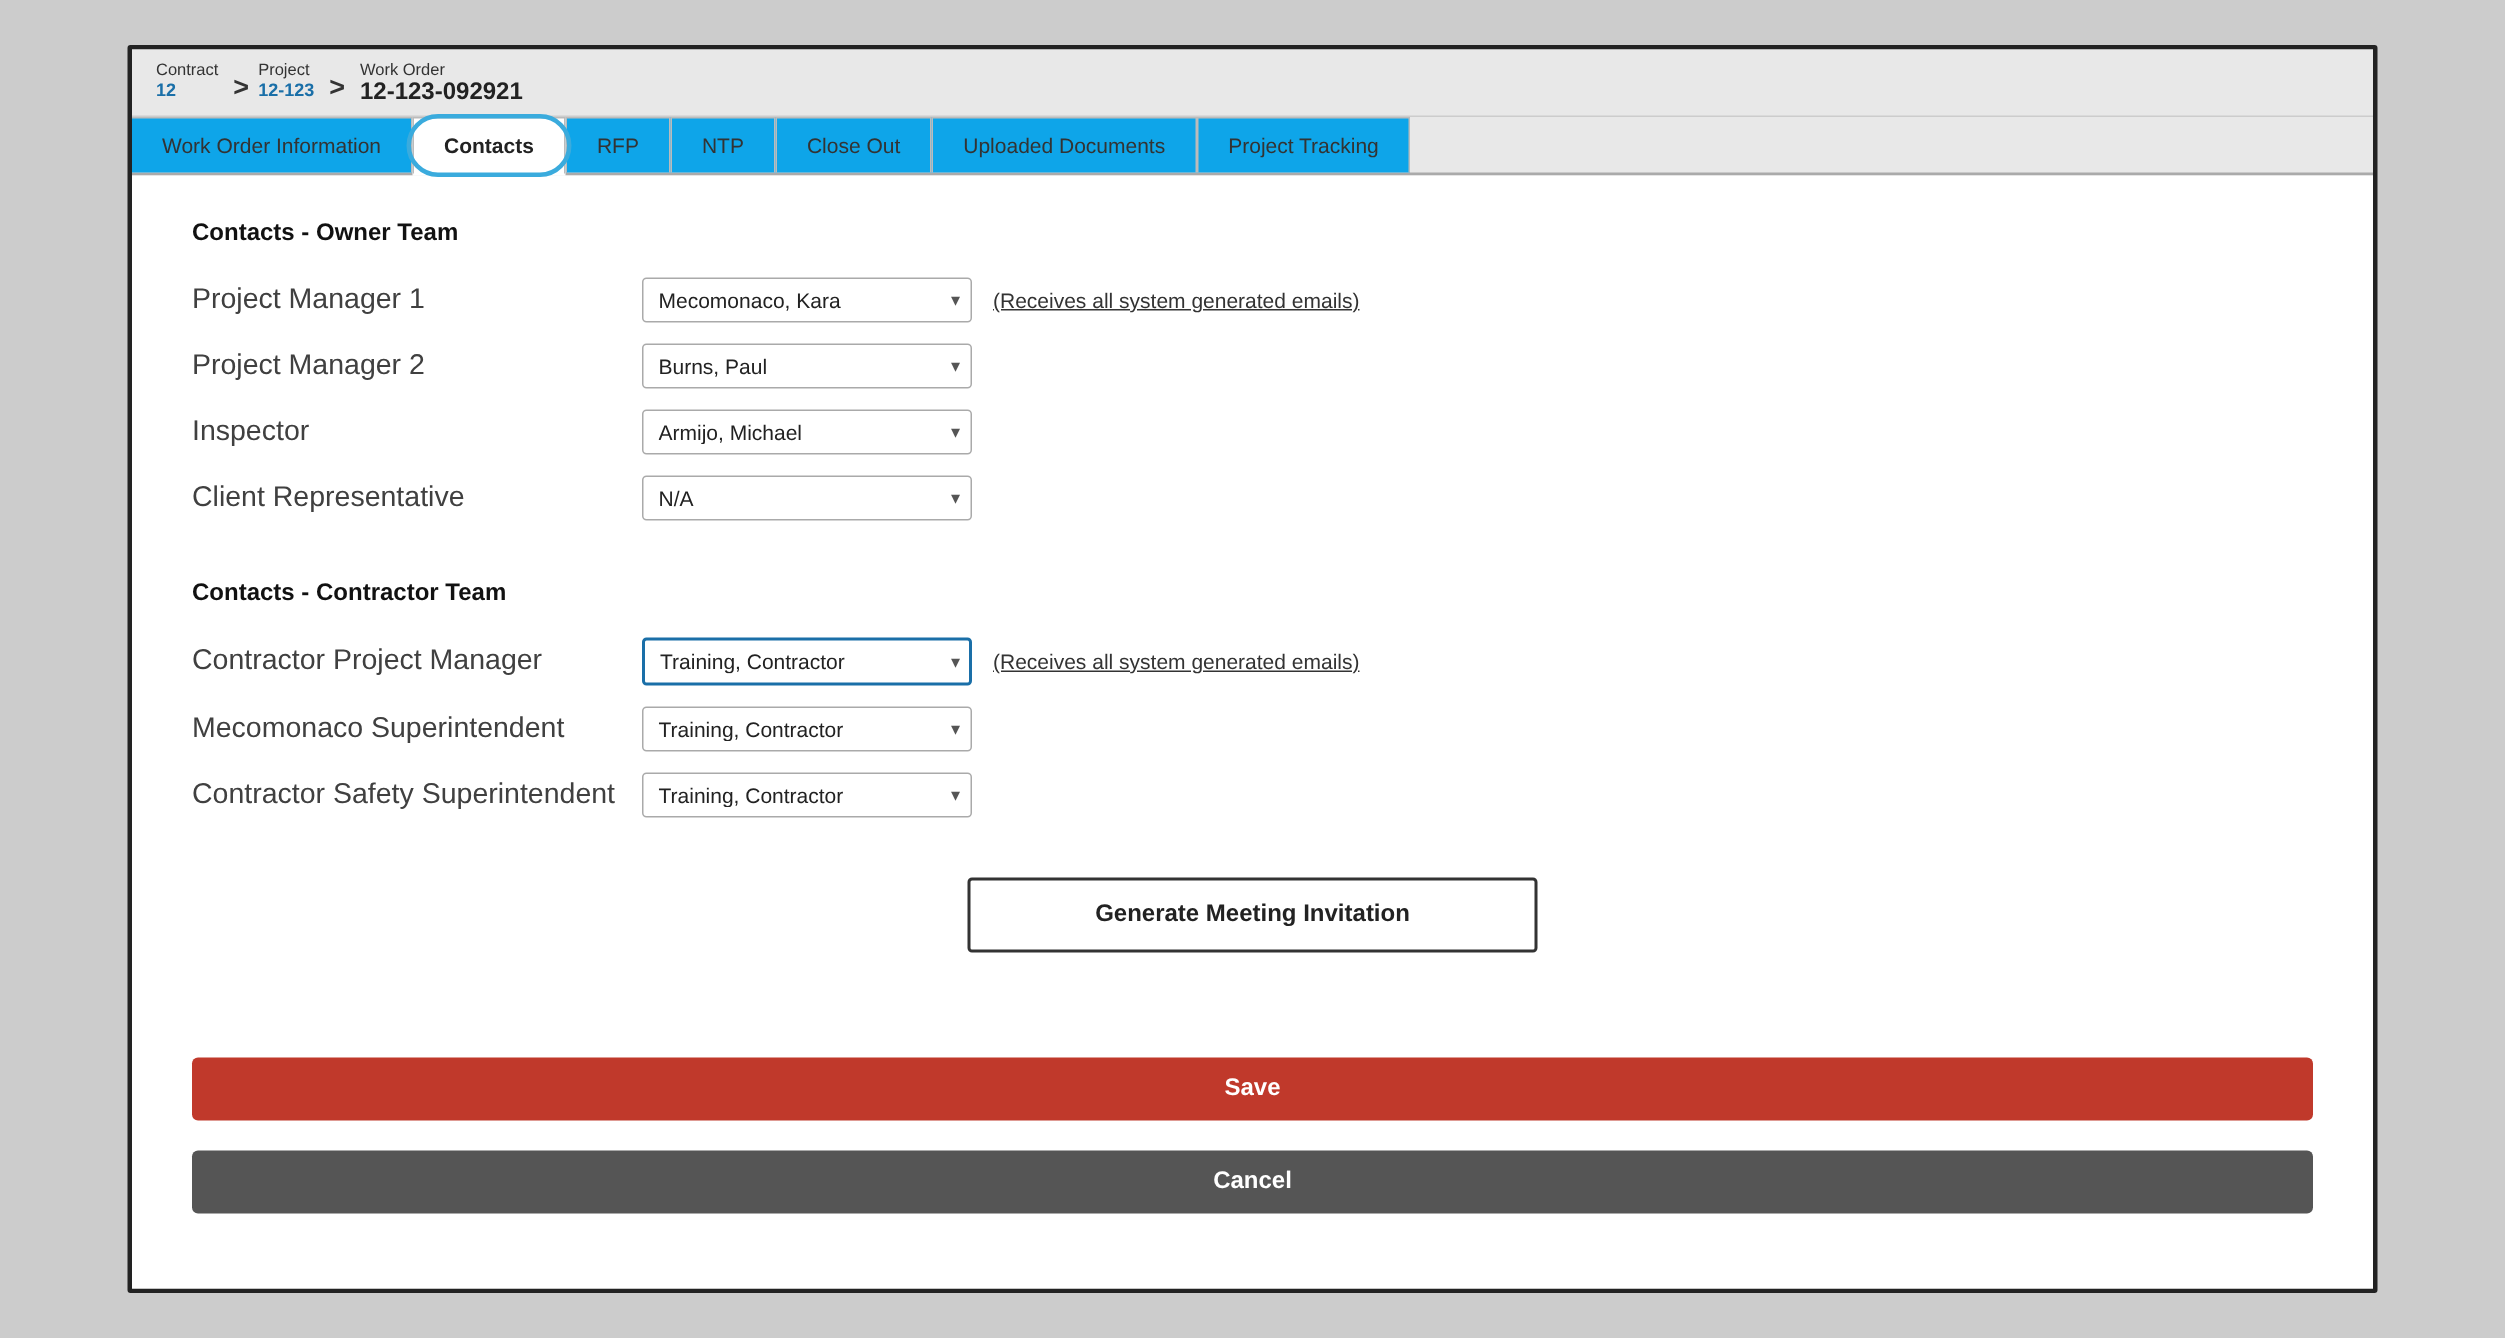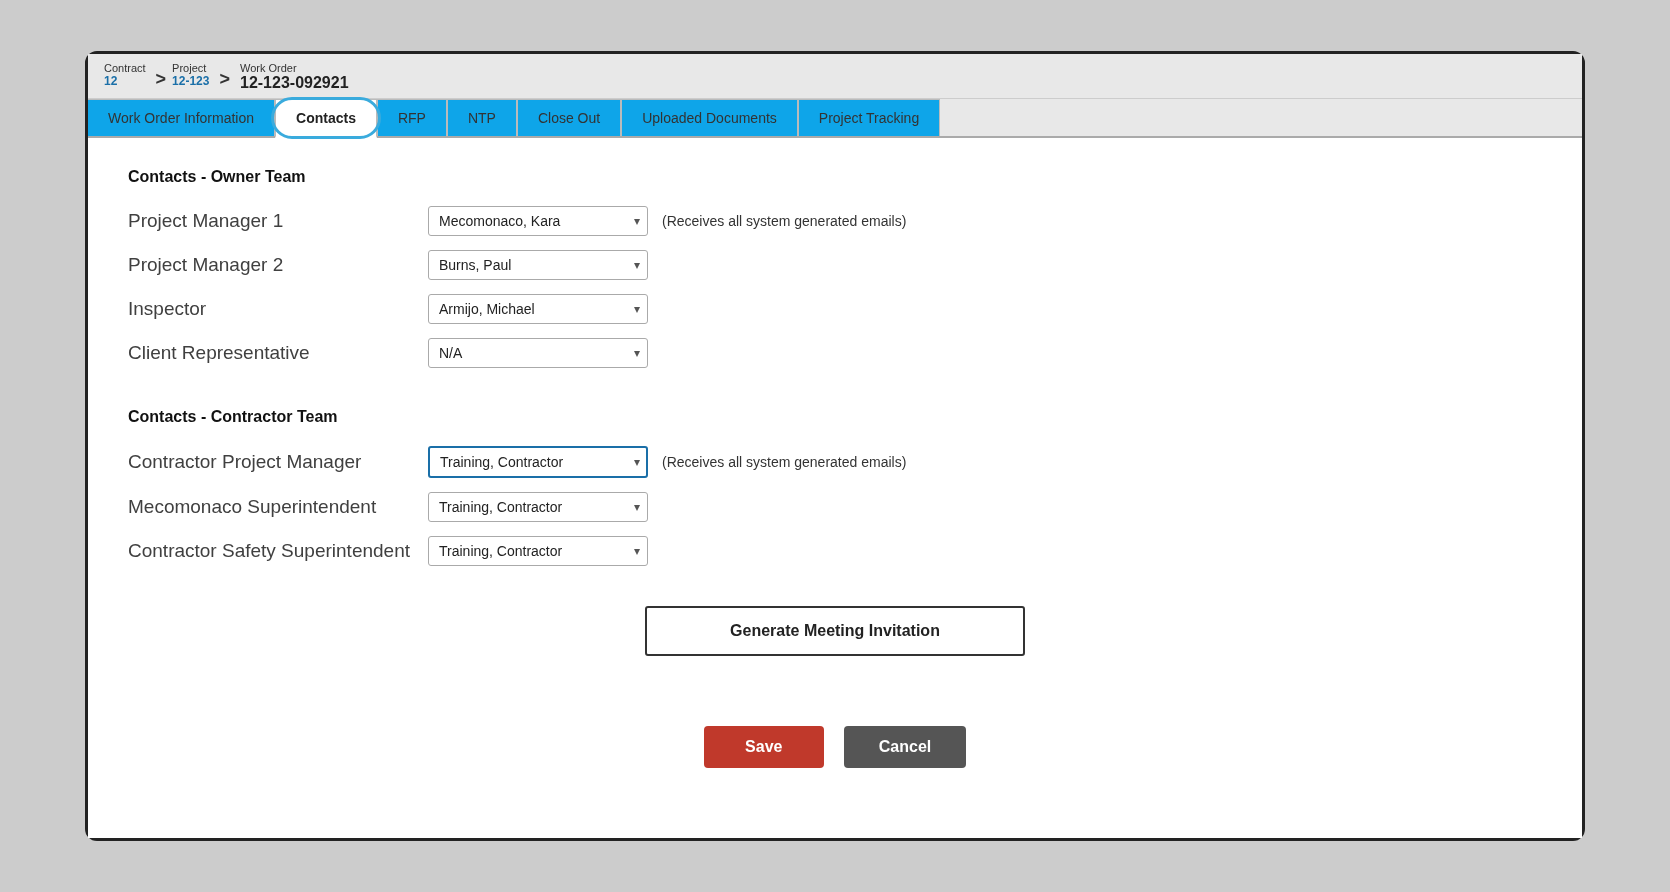--- a/index.html
+++ b/index.html
@@ -9,21 +9,21 @@
       background: #ccc;
       display: flex;
       justify-content: center;
       align-items: center;
       min-height: 100vh;
     }
     .app-window {
       width: 1500px;
       background: #f0f0f0;
       border: 3px solid #222;
-      border-radius: 12px;
+      border-radius: 2px;
     }
     .breadcrumb-bar {
       background: #e8e8e8;
       padding: 8px 16px 6px 16px;
       display: flex;
       align-items: baseline;
       gap: 0;
       border-bottom: 1px solid #ccc;
     }
     .breadcrumb-group {
@@ -150,20 +150,21 @@
       top: 50%;
       transform: translateY(-50%);
       pointer-events: none;
       font-size: 12px;
       color: #555;
     }
     .email-note {
       margin-left: 14px;
       font-size: 14px;
       color: #333;
+      text-decoration: underline;
     }
     .generate-btn-container {
       display: flex;
       justify-content: center;
       margin: 30px 0 50px 0;
     }
     .generate-btn {
       padding: 14px 60px;
       font-size: 16px;
       font-weight: bold;
@@ -172,20 +173,21 @@
       border-radius: 3px;
       cursor: pointer;
       color: #222;
       min-width: 380px;
     }
     .action-bar {
       display: flex;
       justify-content: center;
       gap: 20px;
       padding: 20px 0 10px 0;
+      flex-direction: column;
     }
     .save-btn {
       padding: 12px 40px;
       background: #c0392b;
       color: white;
       border: none;
       border-radius: 4px;
       font-size: 16px;
       font-weight: bold;
       cursor: pointer;

